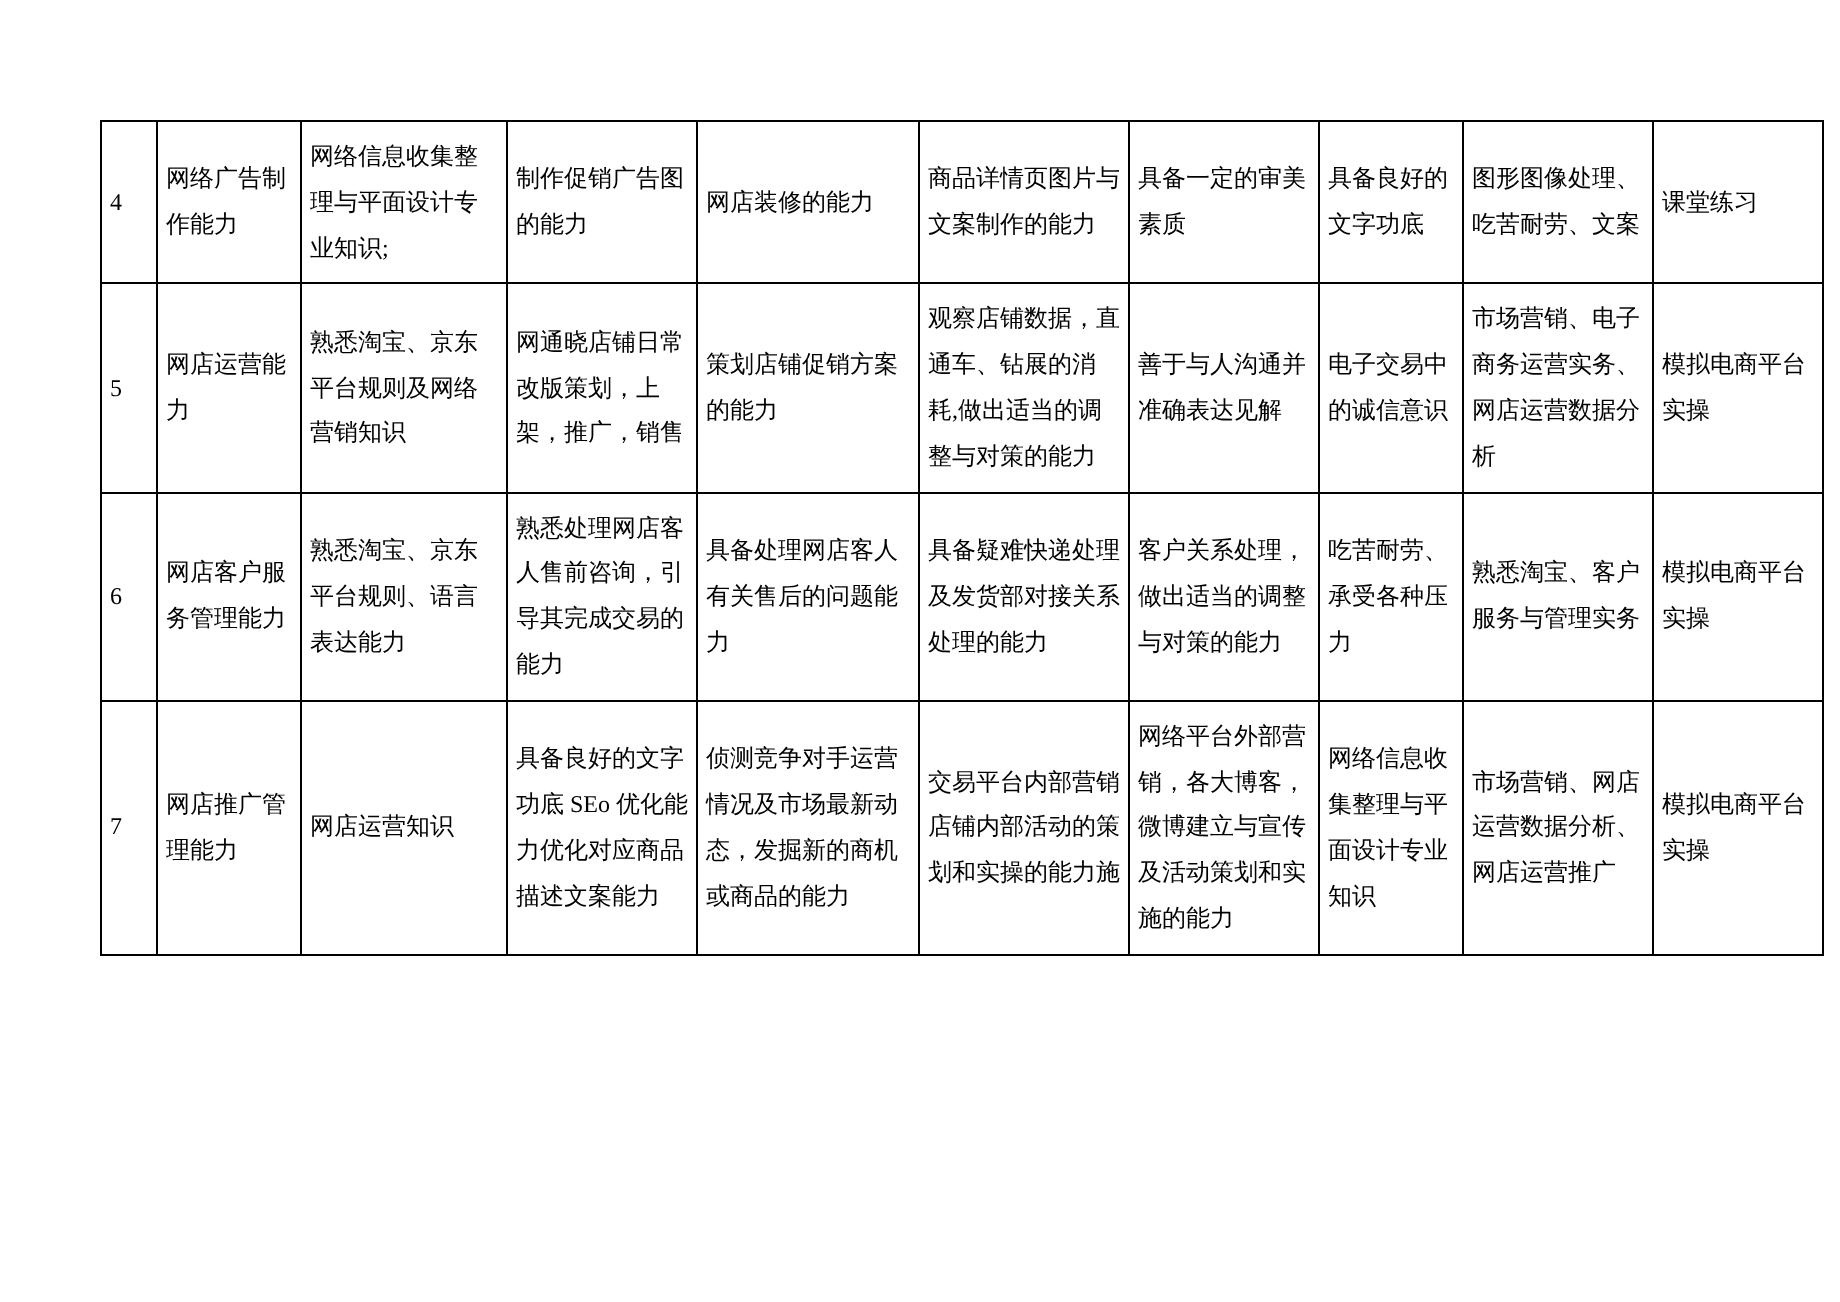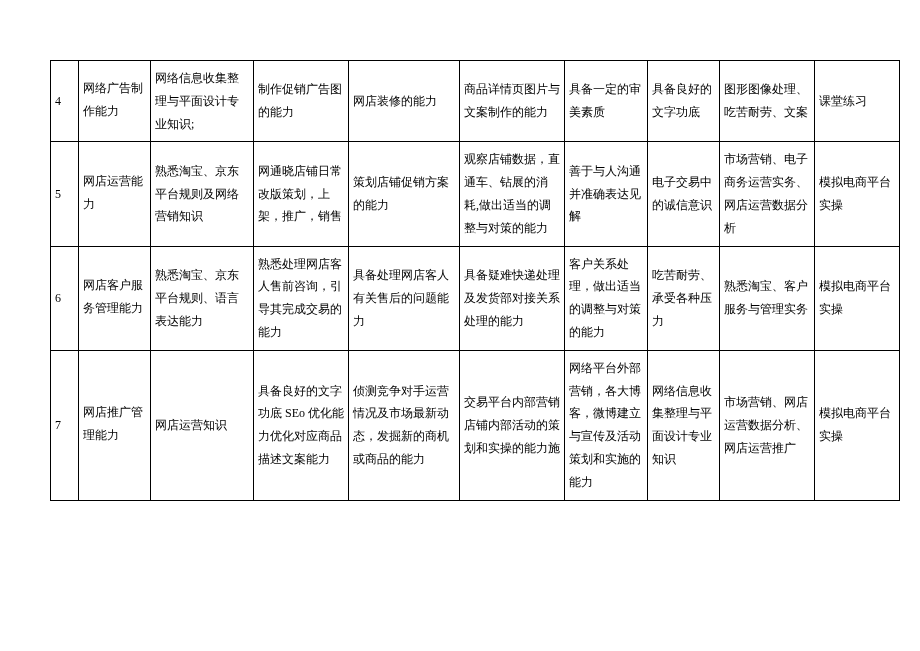--- a/index.html
+++ b/index.html
@@ -27,36 +27,35 @@
       text-align: left;
       word-break: break-all;
     }
     td.col-num {
       width: 28px;
       text-align: left;
       padding-left: 4px;
     }
     td.col-ability {
       width: 72px;
-      font-family: Liberation Mono, monospace;
     }
     td.col-knowledge {
       width: 103px;
     }
     td.col-skill1 {
       width: 95px;
     }
     td.col-skill2 {
       width: 111px;
     }
     td.col-skill3 {
       width: 105px;
     }
     td.col-quality1 {
-      width: 83px;
+      width: 95px;
     }
     td.col-quality2 {
       width: 72px;
     }
     td.col-course {
       width: 95px;
     }
     td.col-method {
       width: 85px;
       border-radius: 31px;

